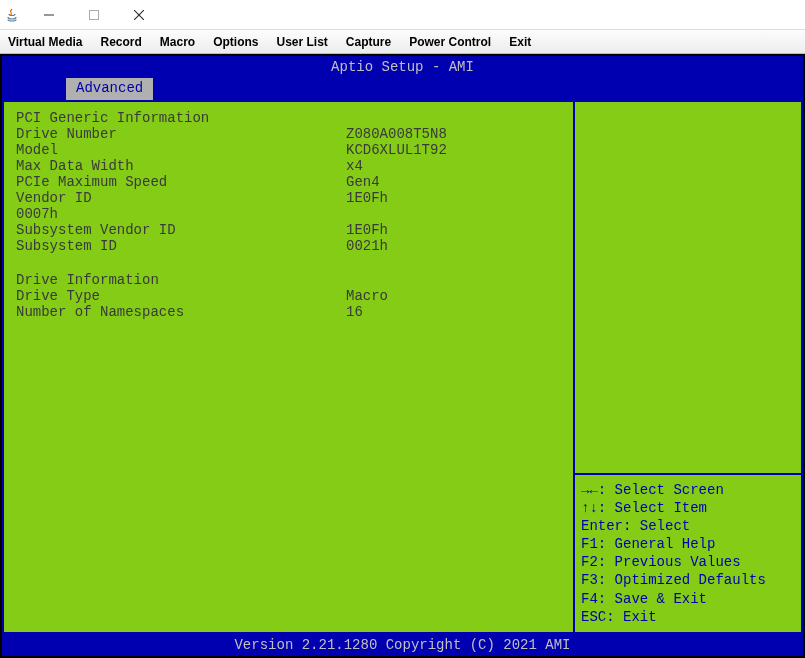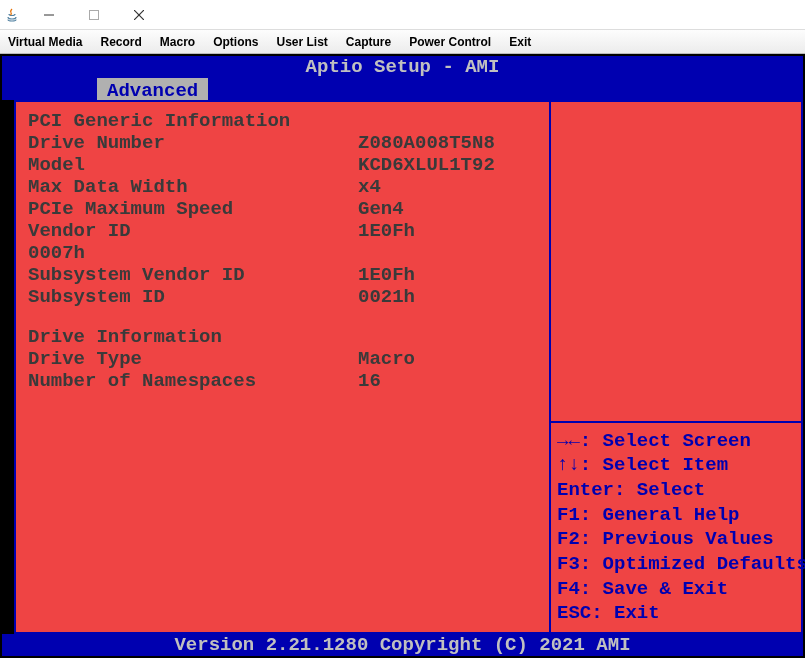--- a/index.html
+++ b/index.html
@@ -55,57 +55,55 @@
     .bios-container {
       width: 100%;
       height: calc(100% - 54px);
       background: #000;
       padding: 2px;
     }
     .bios-screen {
       width: 100%;
       height: 100%;
       font-family: 'Courier New', monospace;
-      font-size: 19px;
+      font-size: 14px;
       position: relative;
-      font-weight: bold;
     }
     .bios-header {
       background: #0000B0;
       color: #C0C0C0;
       text-align: center;
       height: 22px;
       line-height: 22px;
     }
     .bios-tabs {
       background: #0000B0;
       height: 22px;
       display: flex;
-      padding-left: 95px;
+      padding-left: 64px;
     }
     .bios-tab {
       background: #B0B0B0;
       color: #0000B0;
       padding: 2px 10px 0 10px;
       height: 22px;
     }
     .bios-body {
       display: flex;
-      background: #ef4444;
+      background: #84cc16;
       border: 2px solid #0000B0;
       height: calc(100% - 66px);
-      margin-left: 12px;
     }
     .bios-left {
       flex: 1;
       padding: 8px 12px;
       color: #3a3a3a;
     }
     .bios-right {
-      width: 252px;
+      width: 228px;
       border-left: 2px solid #0000B0;
       display: flex;
       flex-direction: column;
       gap: 36px;
     }
     .bios-help-top { flex: 1; }
     .bios-help-bottom {
       border-top: 2px solid #0000B0;
       padding: 6px 6px;
       color: #0000B0;

